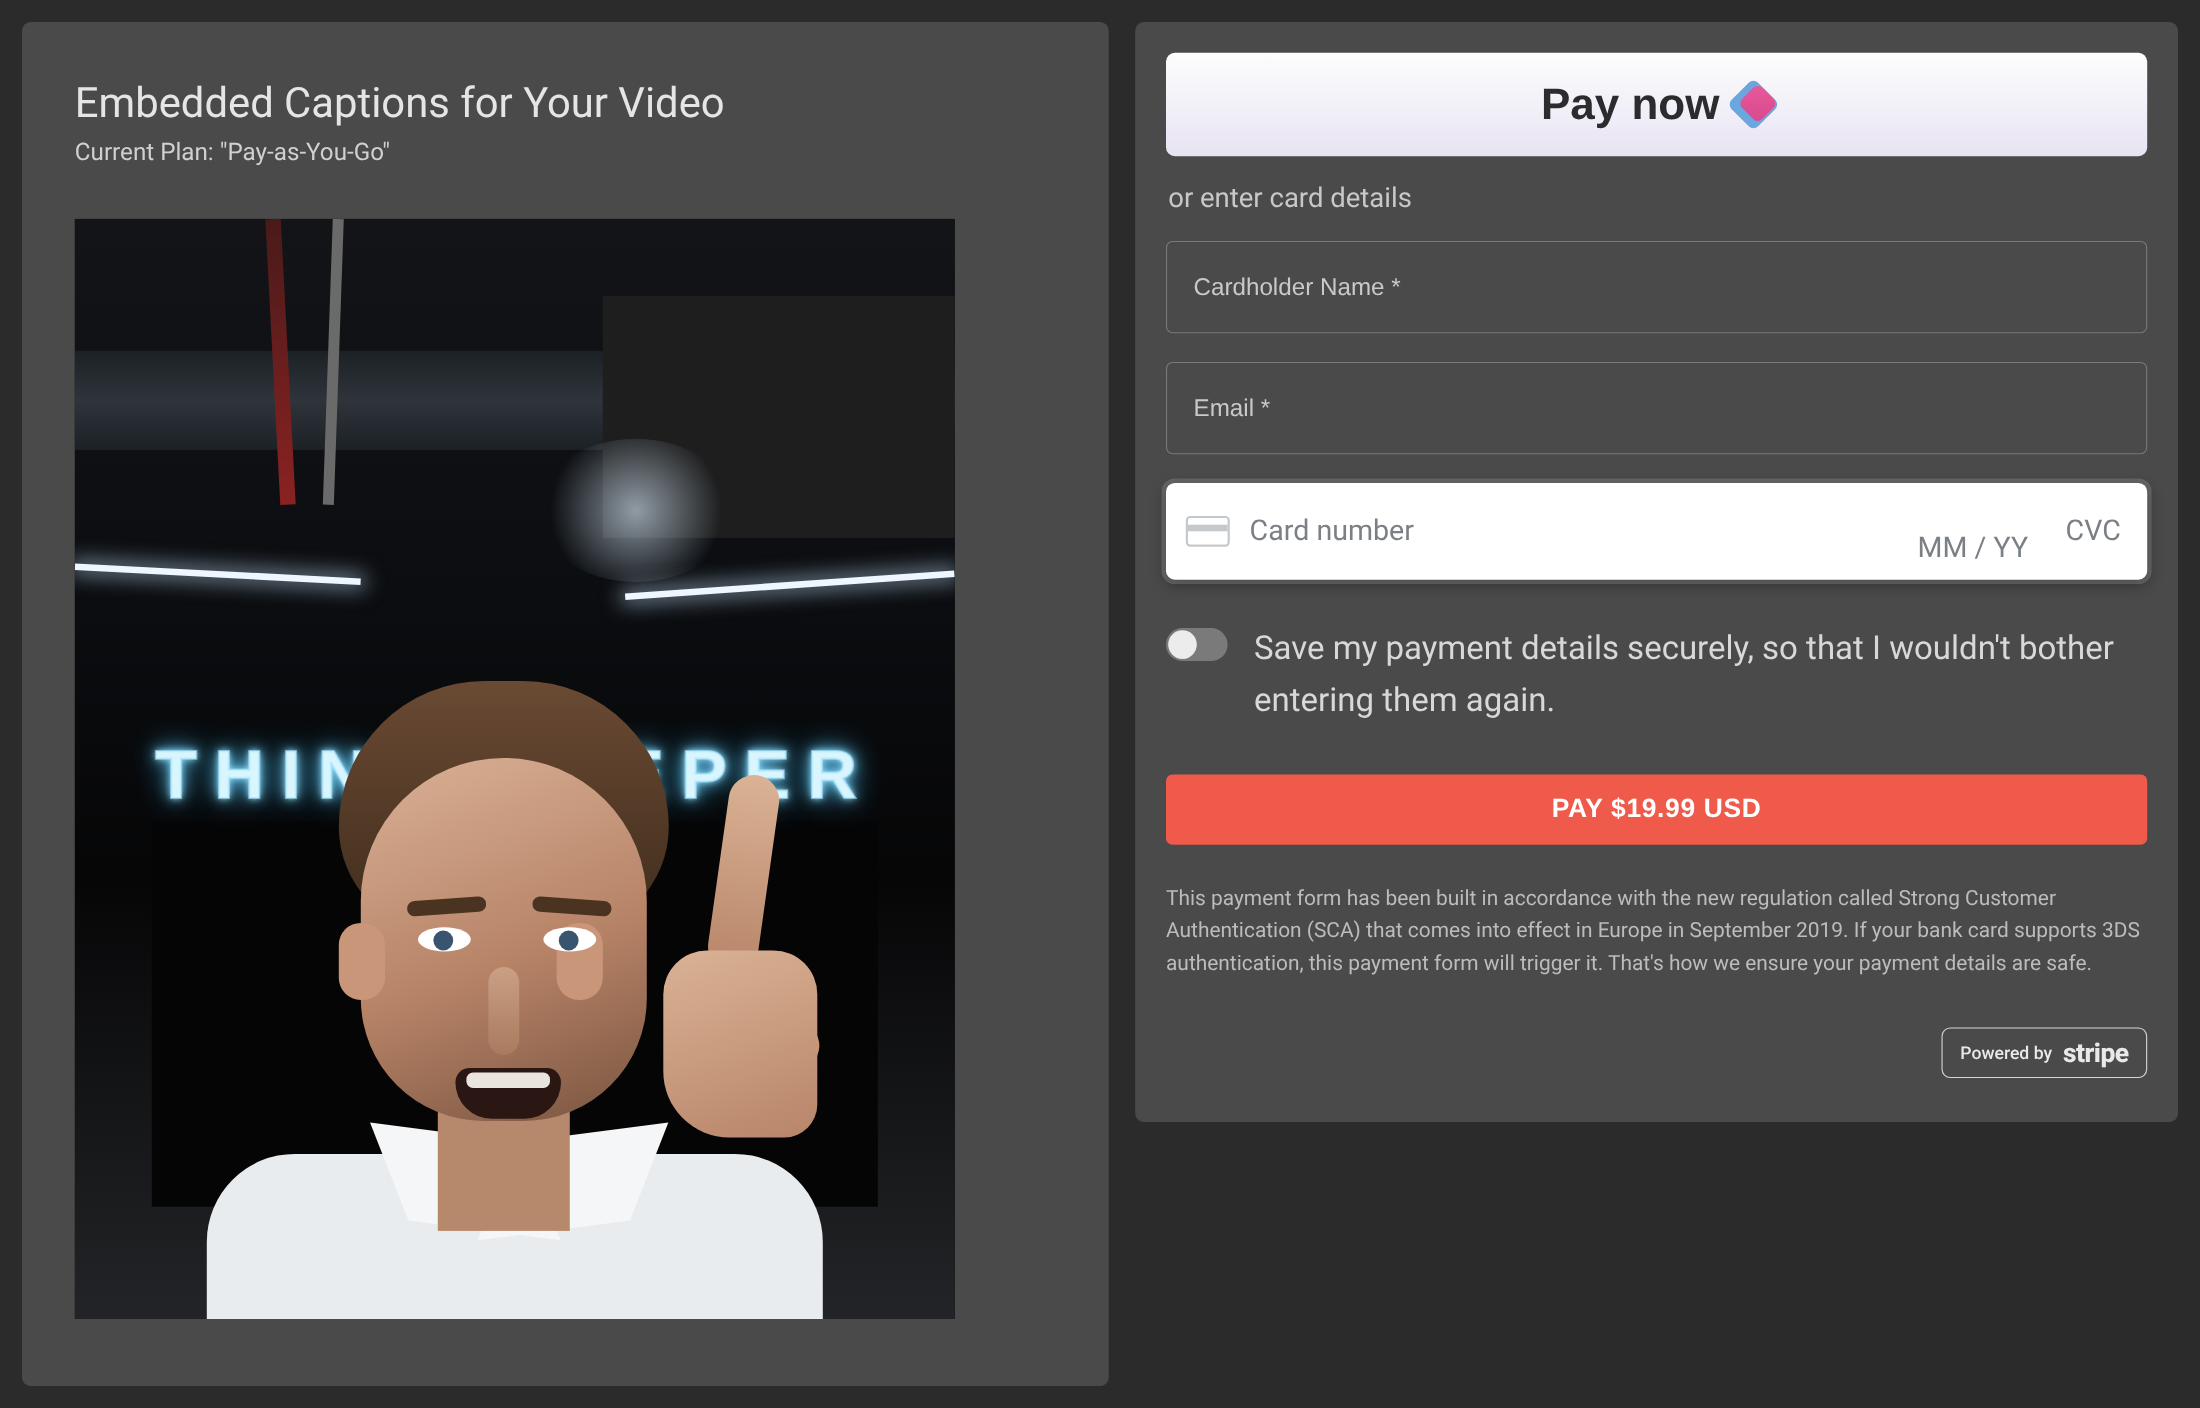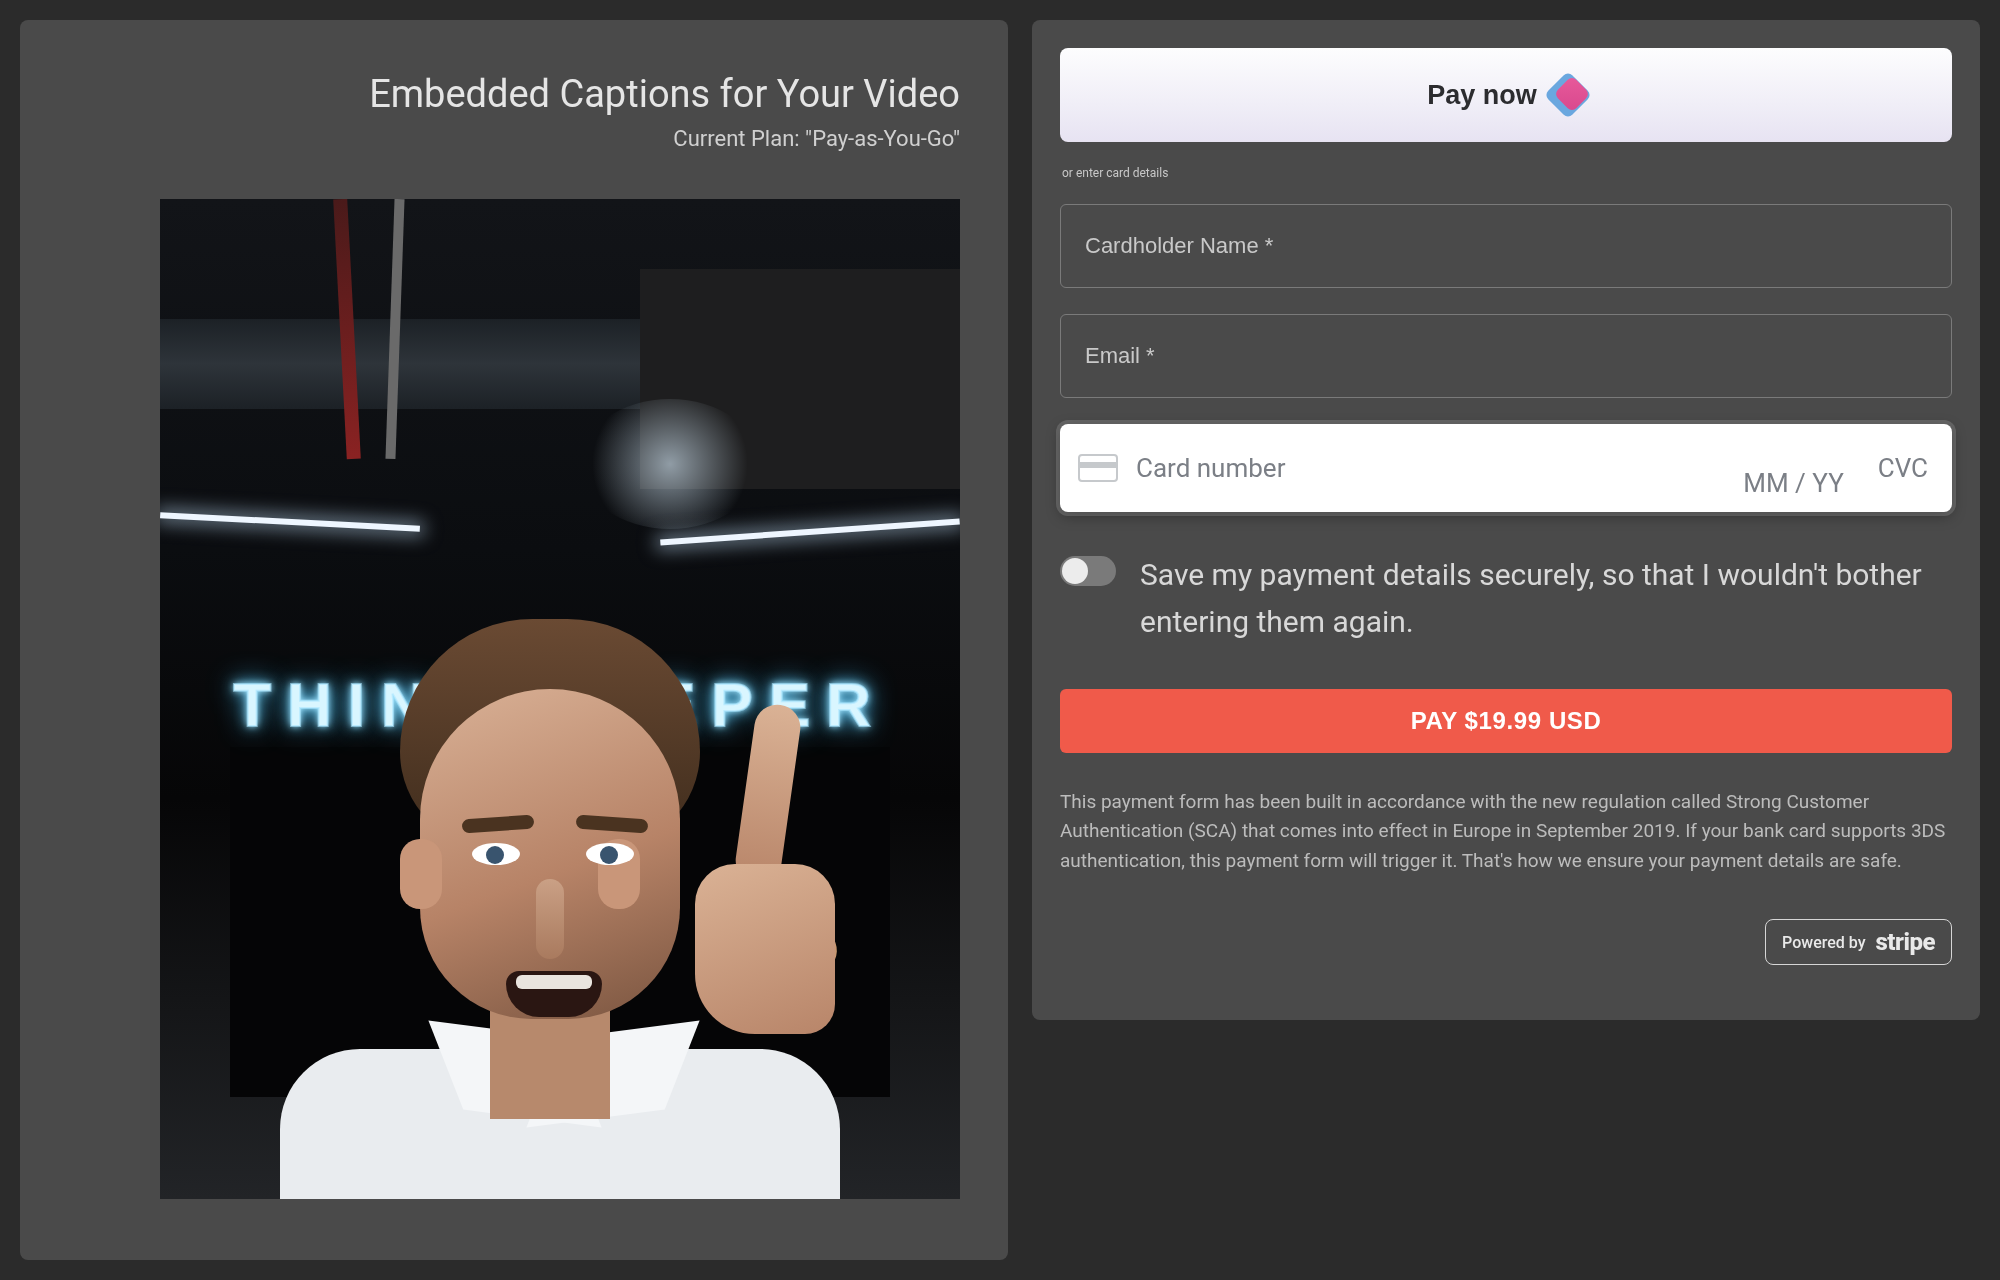--- a/index.html
+++ b/index.html
@@ -19,21 +19,21 @@
   }
   .panel {
     background: #4a4a4a;
     border-radius: 8px;
     flex: 1;
   }
   .left-panel {
     padding: 52px 48px 0 48px;
     display: flex;
     flex-direction: column;
-    align-items: flex-end;
+    align-items: flex-start;
   }
   .left-title {
     font-size: 38px;
     font-weight: 400;
     color: #e5e5e5;
     text-align: center;
     margin-bottom: 10px;
   }
   .left-subtitle {
     font-size: 22px;
@@ -110,29 +110,29 @@
     border-radius: 8px;
     background: linear-gradient(#fdfdfe, #f0eef7 60%, #e7e3f2);
     border: none;
     display: flex;
     align-items: center;
     justify-content: center;
     gap: 14px;
     cursor: pointer;
   }
   .paynow-label {
-    font-size: 27px;
+    font-size: 40px;
     font-weight: 600;
     color: #2c2c2f;
   }
   .paynow-icon { width:34px; height:34px; position:relative; }
   .paynow-icon .d-back{position:absolute;inset:0;transform:rotate(45deg);border-radius:6px;background:#6aa7df;}
   .paynow-icon .d-front{position:absolute;top:3px;left:8px;width:26px;height:26px;transform:rotate(45deg);border-radius:6px;background:linear-gradient(135deg,#e85a9b,#d8488d);}
   .or-line {
-    font-size: 12px;
+    font-size: 25px;
     color: #c8c8c8;
     margin: 24px 0 24px 2px;
   }
   .text-input {
     width: 100%;
     height: 84px;
     border-radius: 6px;
     border: 1px solid #7a7a7a;
     background: transparent;
     color: #e0e0e0;

